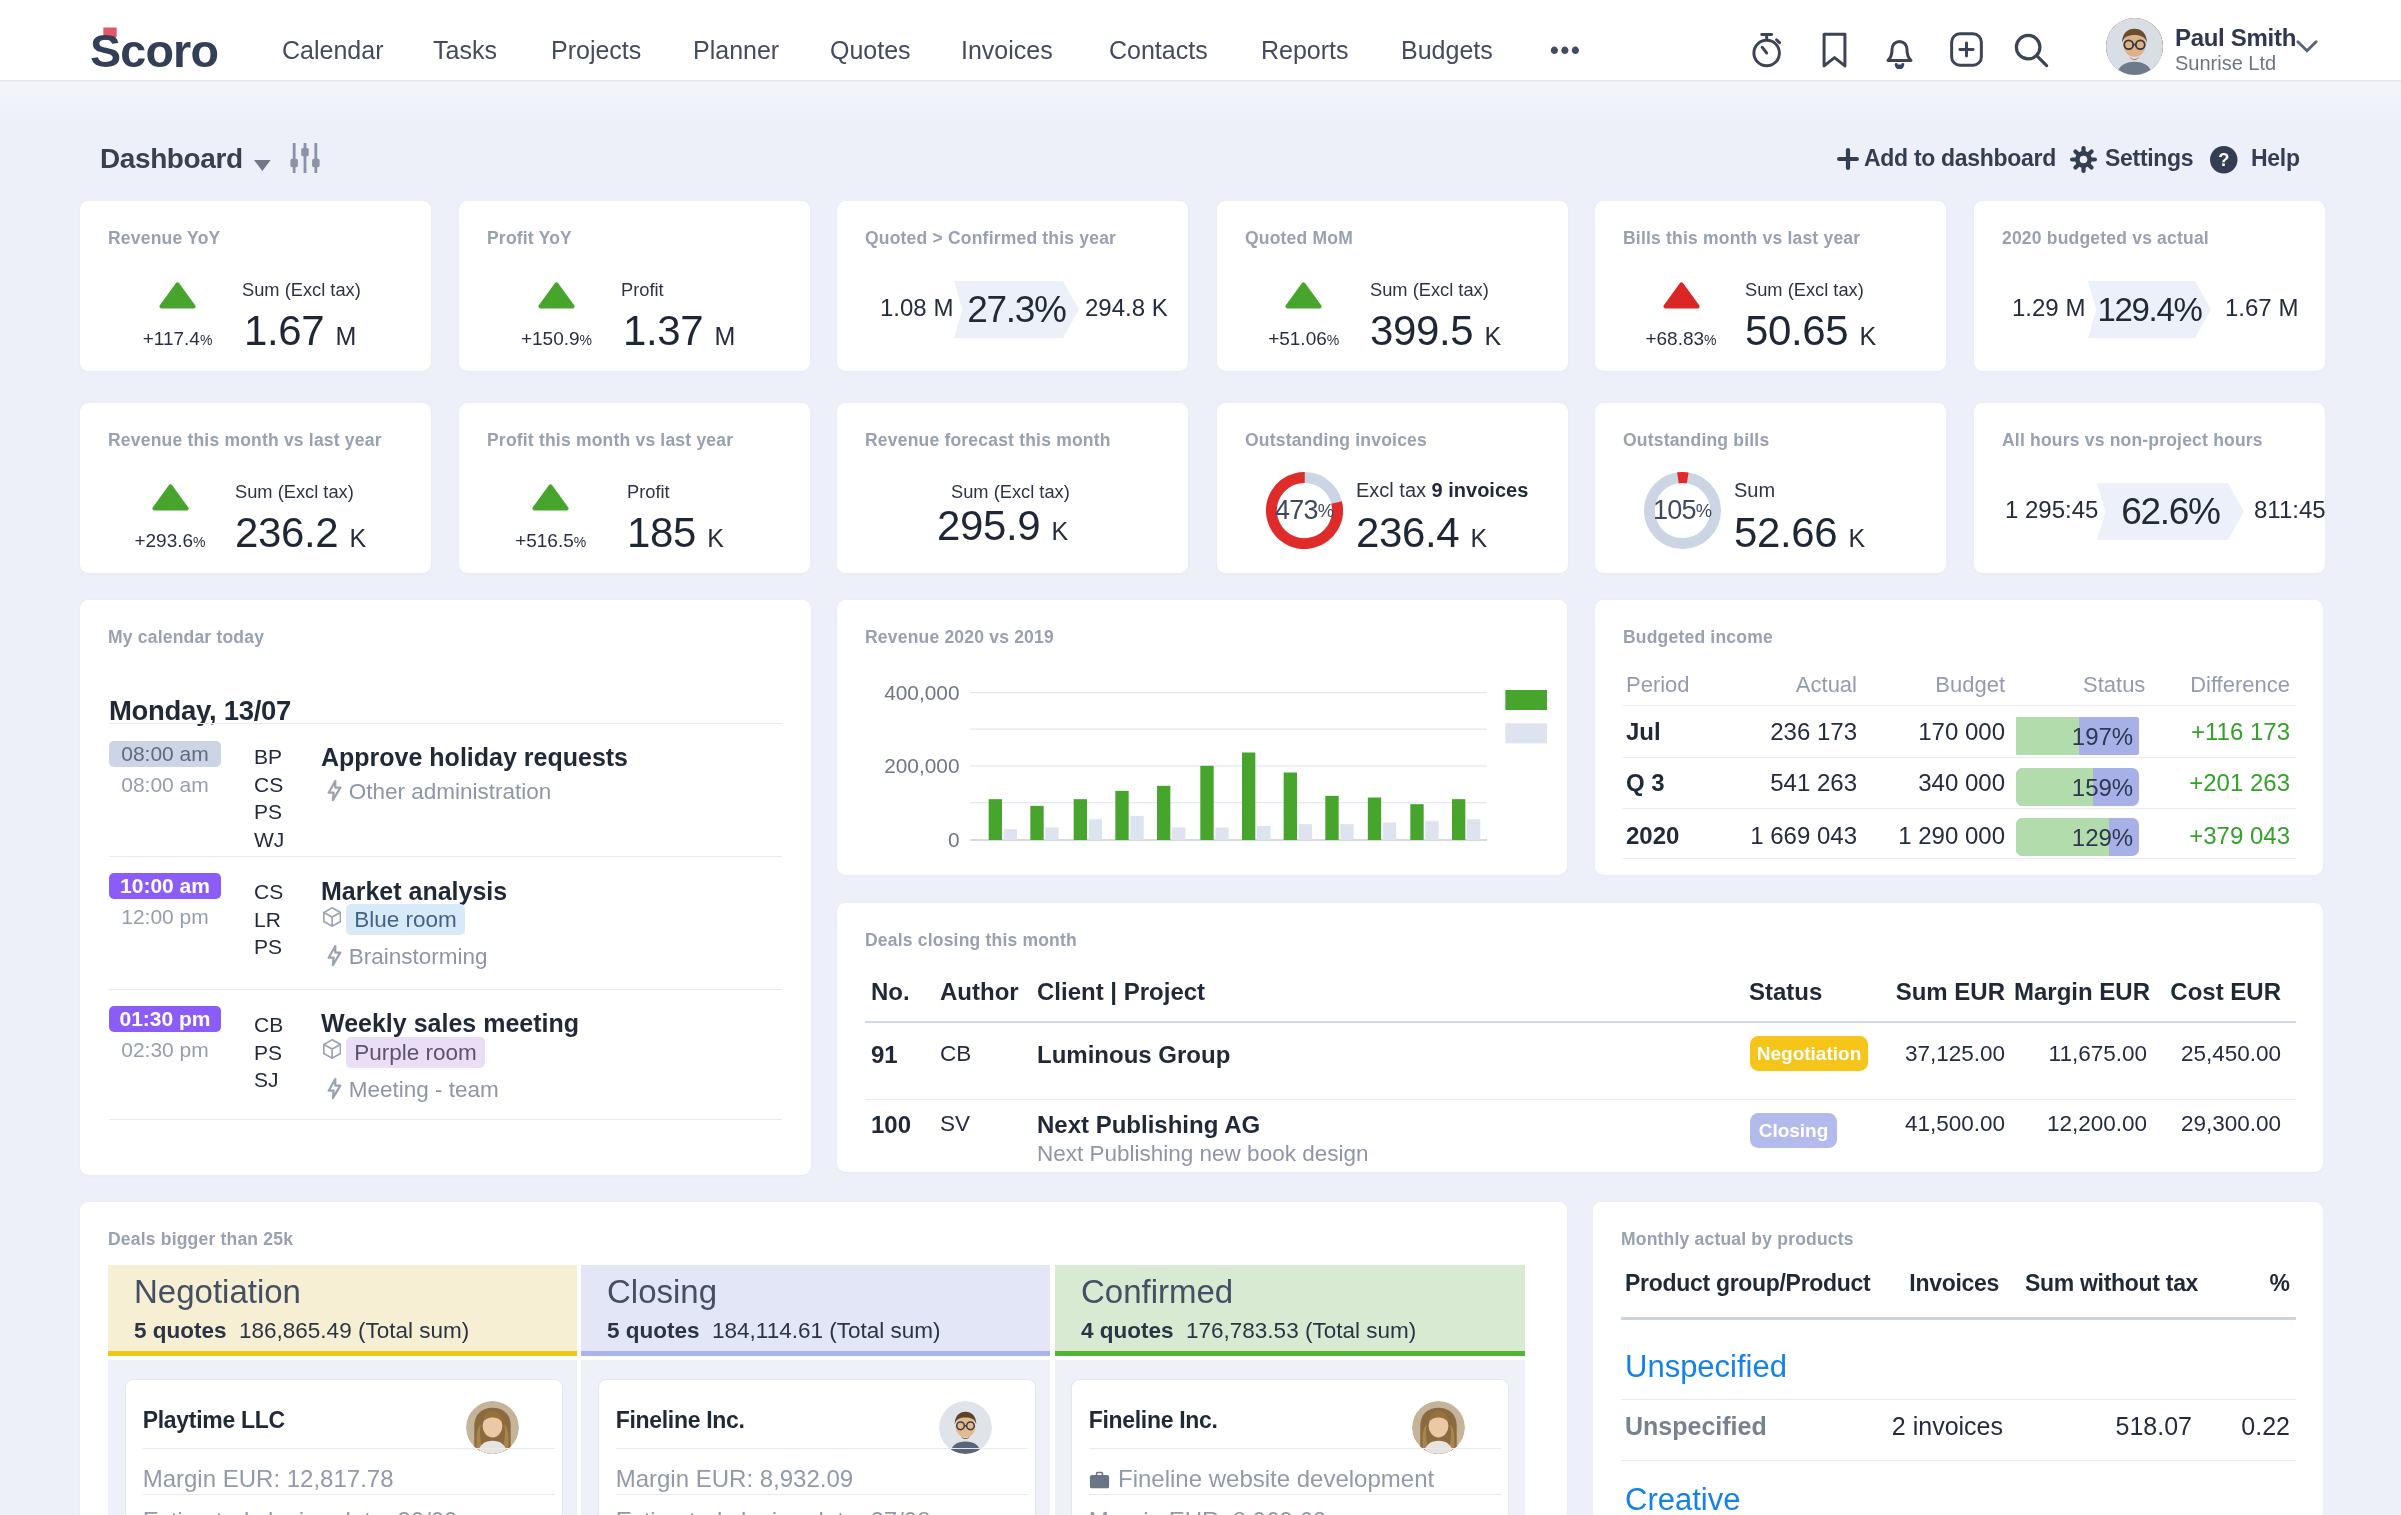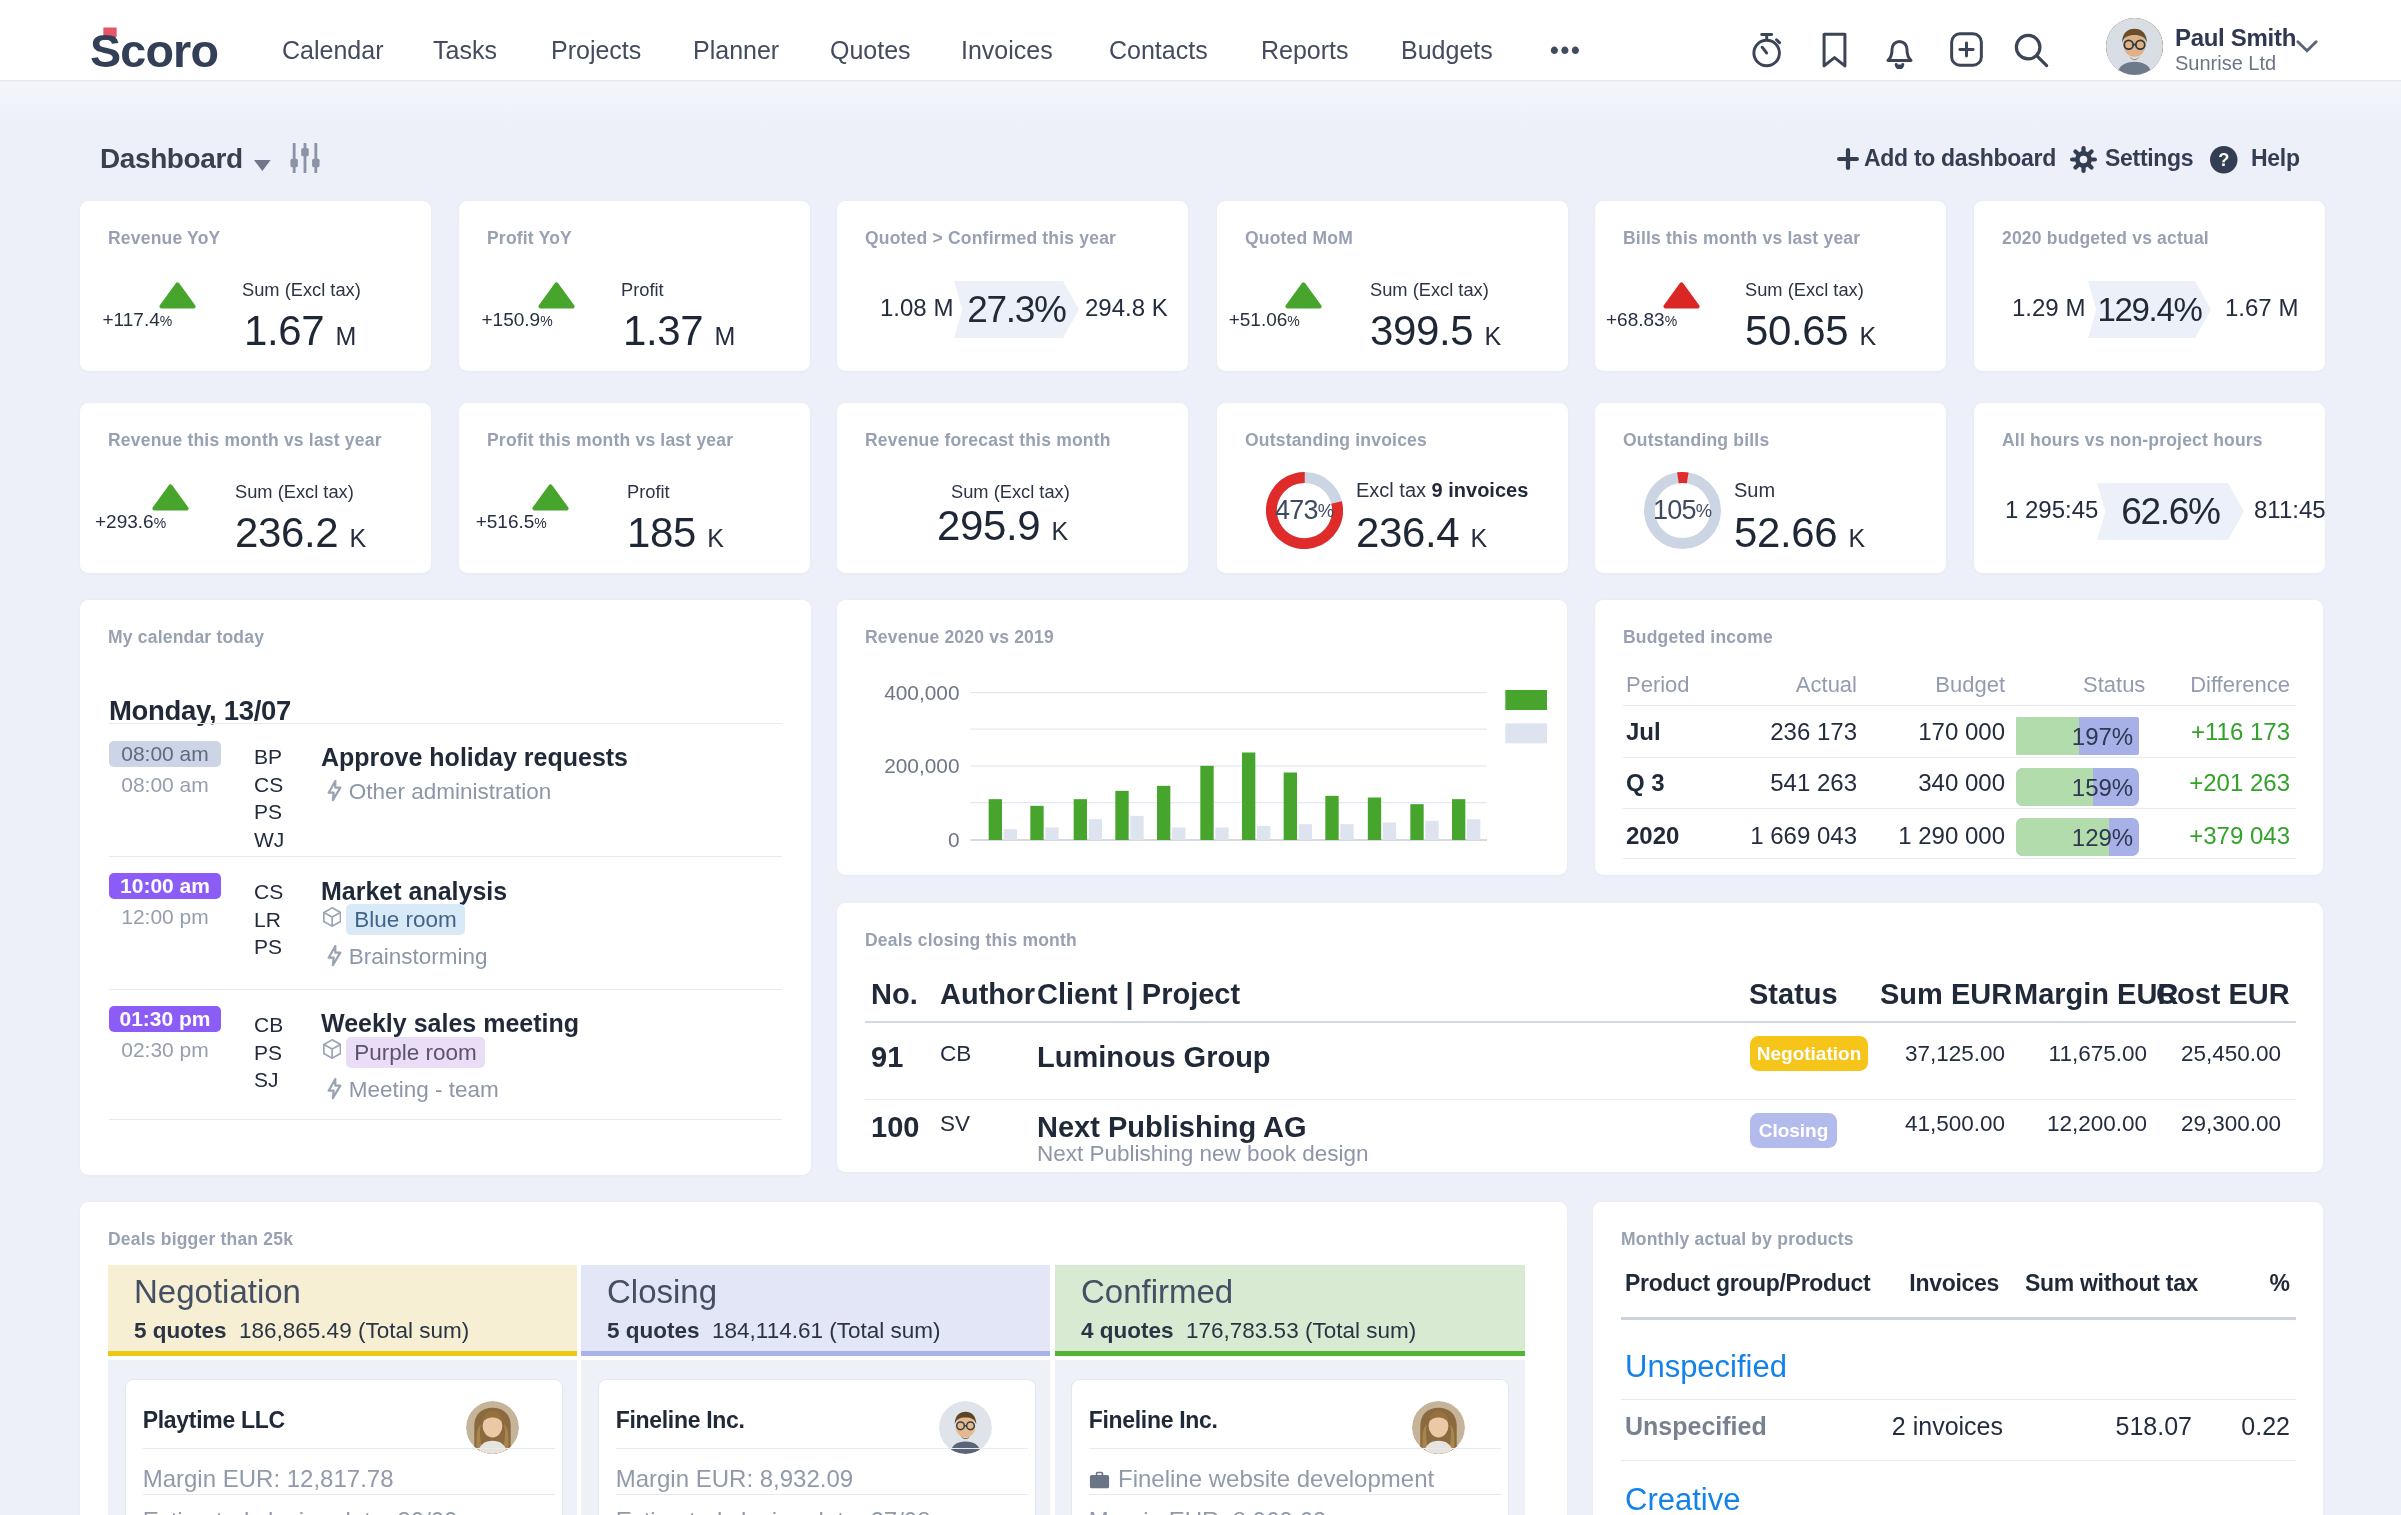--- a/index.html
+++ b/index.html
@@ -14,21 +14,21 @@
 #hicons svg{position:absolute;top:32px}
 #uname{position:absolute;left:2175px;top:24px;font-size:24px;font-weight:700;color:#2e3850;letter-spacing:-0.3px}
 #ucomp{position:absolute;left:2175px;top:52px;font-size:20px;color:#6b7586}
 #avatar{position:absolute;left:2106px;top:17.5px;width:57px;height:57px;border-radius:50%;overflow:hidden}
 
 #dtitle{position:absolute;left:100px;top:143px;font-size:28px;font-weight:700;color:#39414f;letter-spacing:-0.4px}
 .tr-act{position:absolute;top:145px;font-size:23px;font-weight:700;color:#333e52;letter-spacing:-0.3px}
 
 .kpi{width:351px;height:170px}
 .tri{position:absolute;left:79px;top:81px}
-.pct{position:absolute;left:22.5px;top:108px;width:150px;font-size:19px;font-weight:400;color:#273043}
+.pct{position:absolute;left:22.5px;top:127px;width:150px;text-align:center;font-size:19px;font-weight:400;color:#273043}
 .pct small{font-size:14px}
 .klabel{position:absolute;left:162px;top:78px;font-size:18.3px;color:#2c3547}
 .knum{position:absolute;left:164px;top:106px;font-size:42px;color:#1e2735;white-space:nowrap;letter-spacing:-0.4px}
 .knum b{font-size:25px;font-weight:400;letter-spacing:0;color:#242d3d}
 .band{position:absolute;top:80px;height:57px;background:#ecf0f8;clip-path:polygon(0 0,calc(100% - 16px) 0,100% 50%,calc(100% - 16px) 100%,0 100%,8.3px 50%);display:flex;align-items:center;justify-content:center;font-size:37px;color:#222a38;letter-spacing:-1.3px}
 .bside{position:absolute;font-size:24px;color:#232d3f;top:93px;white-space:nowrap}
 .dlabel{position:absolute;left:139px;top:76px;font-size:20px;color:#2c3547}
 .dnum{position:absolute;left:139px;top:106px;font-size:42px;color:#1e2735;white-space:nowrap;letter-spacing:-0.4px}
 .dnum b{font-size:25px;font-weight:400;color:#242d3d}
 .donut{position:absolute;left:49px;top:69px}
@@ -39,21 +39,21 @@
 .pill.grey{background:#ccd4e6;color:#5f6b80}
 .pill.red{background:#8b5cf6;color:#fff;font-weight:700}
 .ctime{position:absolute;left:29px;width:112px;text-align:center;font-size:21px;color:#959eb1}
 .cinit{position:absolute;left:174px;font-size:21px;color:#222c3e;line-height:27.5px}
 .cname{position:absolute;left:241px;font-size:25px;font-weight:700;color:#1f2937}
 .csub{position:absolute;left:247px;font-size:22.5px;color:#8d96a8}
 .csub svg{vertical-align:-2.5px;margin-right:6.7px}
 .ctag{position:absolute;left:266px;font-size:22.5px;padding:2.5px 8.3px;border-radius:5px}
 .cdiv{position:absolute;left:29px;right:29px;height:0.8px;background:#e7eaf1}
 
-.thead{position:absolute;font-size:29px;font-weight:700;color:#1f2937;white-space:nowrap}
+.thead{position:absolute;font-size:24px;font-weight:700;color:#1f2937;white-space:nowrap}
 .tcell{position:absolute;font-size:22.5px;color:#232d3f;white-space:nowrap}
 .tgrey{position:absolute;font-size:22.5px;color:#8d96a8;white-space:nowrap}
 .rline{position:absolute;height:0.8px;background:#e7eaf1}
 .r{text-align:right}
 .statuspill{position:absolute;height:35px;border-radius:8.3px;color:#fff;font-size:19px;font-weight:700;line-height:35px;text-align:center}
 
 .kcolh{position:absolute;top:63px;height:91px}
 .kcolh .n{position:absolute;left:26px;top:8.3px;font-size:33px;color:#454f63}
 .kcolh .q{position:absolute;left:26px;top:53px;font-size:22.5px;color:#2a3445}
 .kcolbody{position:absolute;top:158px;bottom:-16.7px;background:#eef1f7}

